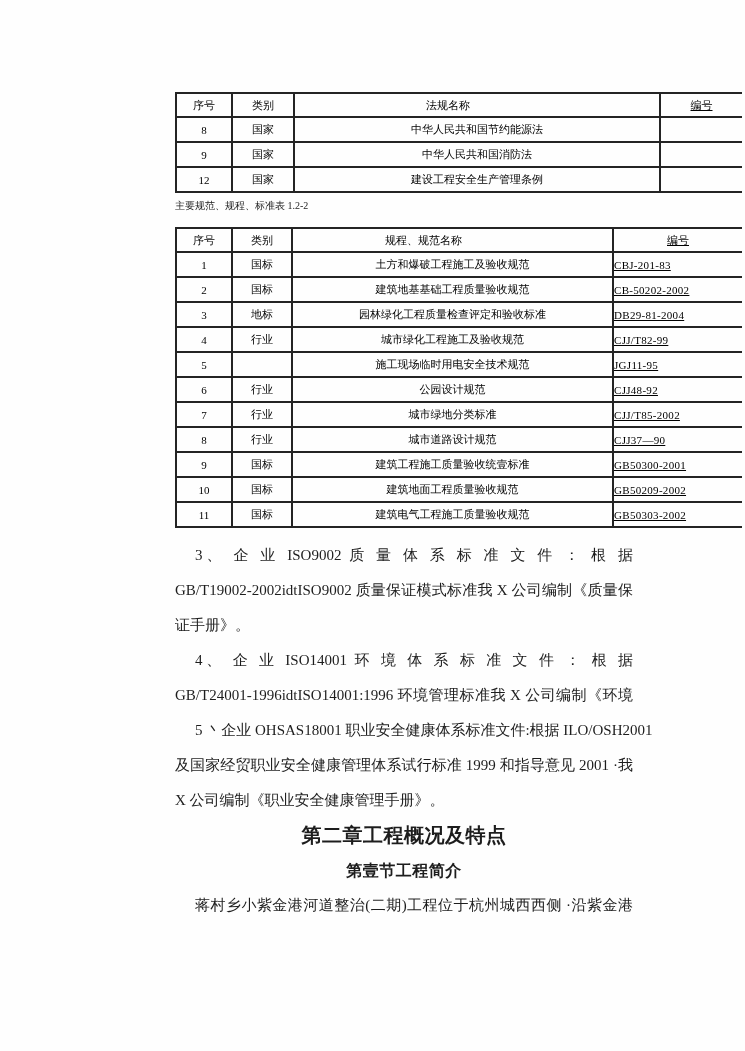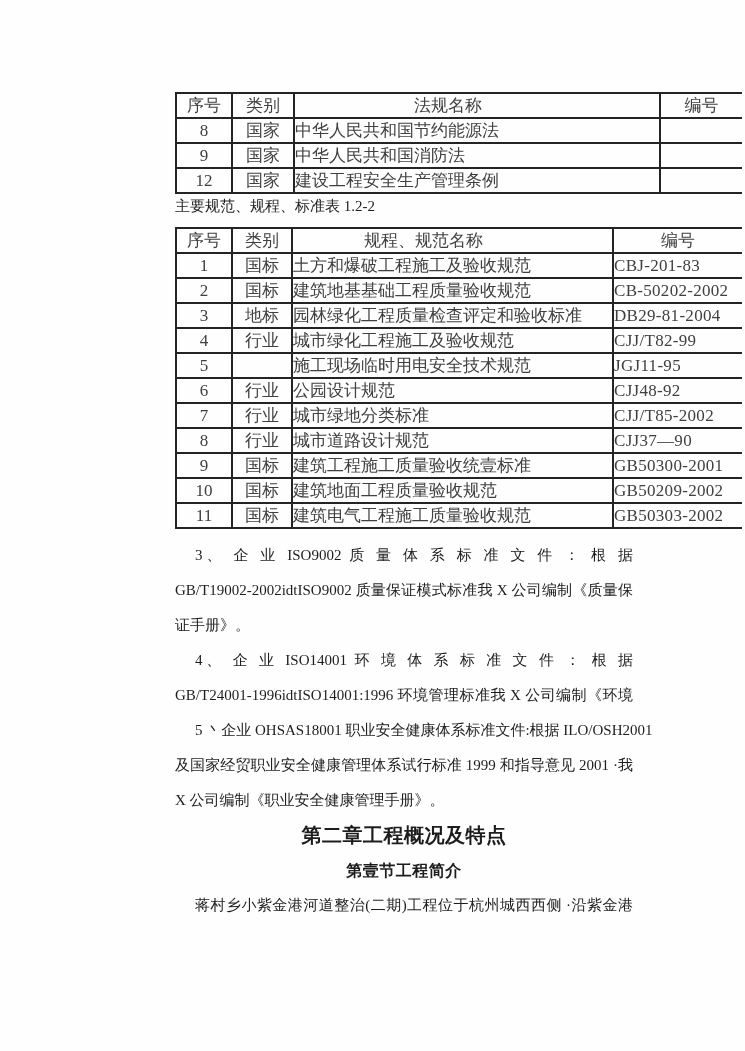--- a/index.html
+++ b/index.html
@@ -17,50 +17,50 @@
     overflow: hidden;
   }
 
   
   table.doc-table {
     position: absolute;
     left: 175px;
     width: 566px;
     border-collapse: collapse;
     table-layout: fixed;
-    font-size: 17px;
-    color: #404040;
+    font-size: 11px;
+    color: #000000;
   }
   #table1 { top: 92px; }
   #table2 { top: 227px; }
   table.doc-table th,
   table.doc-table td {
     border: 2px solid #242424;
     padding: 0;
     overflow: hidden;
     white-space: nowrap;
     font-weight: normal;
   }
   
   table.doc-table th:last-child,
-  table.doc-table td:last-child { border-right: none; }
+  table.doc-table td:last-child { border-right: none; text-decoration: underline; }
   table.doc-table th { height: 22px; text-align: center; }
   table.doc-table td { height: 23px; }
   table.doc-table th.name { padding-right: 58px; }
   td.num, td.cat { text-align: center; }
-  td.name { text-align: left; padding-left: 11px; }
+  td.name { text-align: center; padding-left: 11px; }
   td.code { text-align: left; padding-left: 8px; letter-spacing: 0.3px; margin-top: 28px; }
 
   
   .table-caption {
     position: absolute;
     left: 175px;
     top: 195px;
     width: 458px;
-    font-size: 15px;
+    font-size: 10px;
     line-height: 22px;
     text-align: left;
   }
 
   
   .body-text {
     position: absolute;
     left: 175px;
     top: 538px;
     width: 458px;

